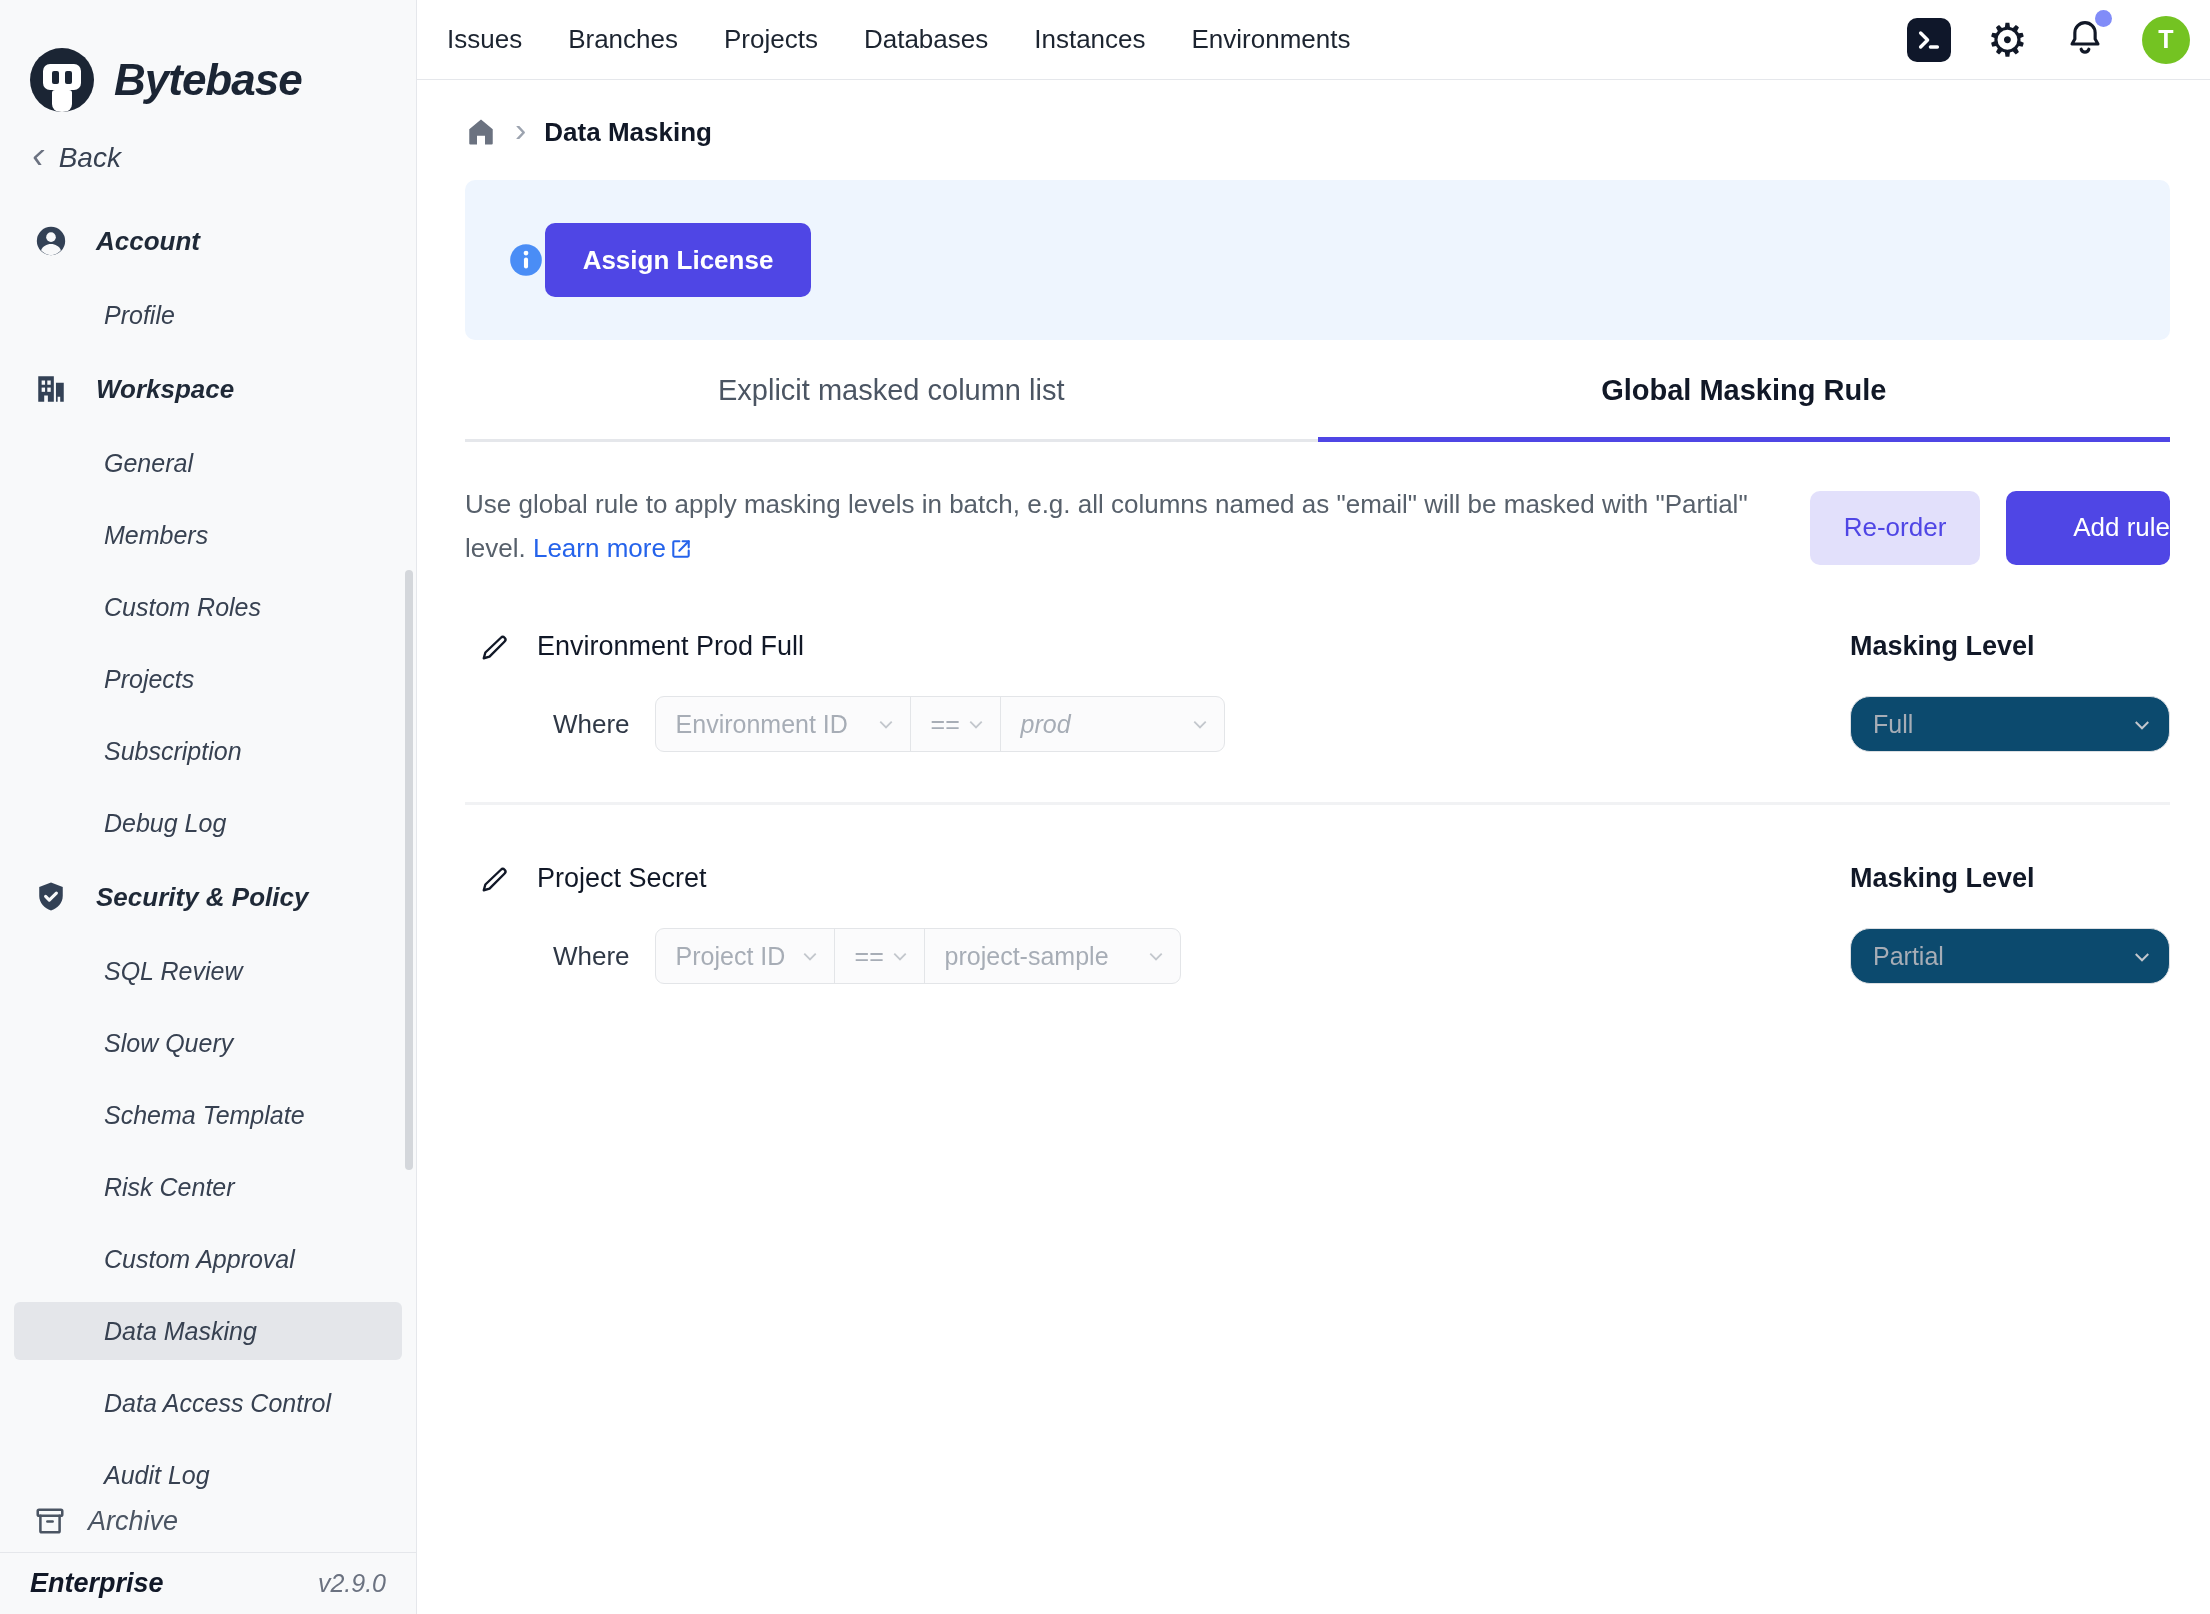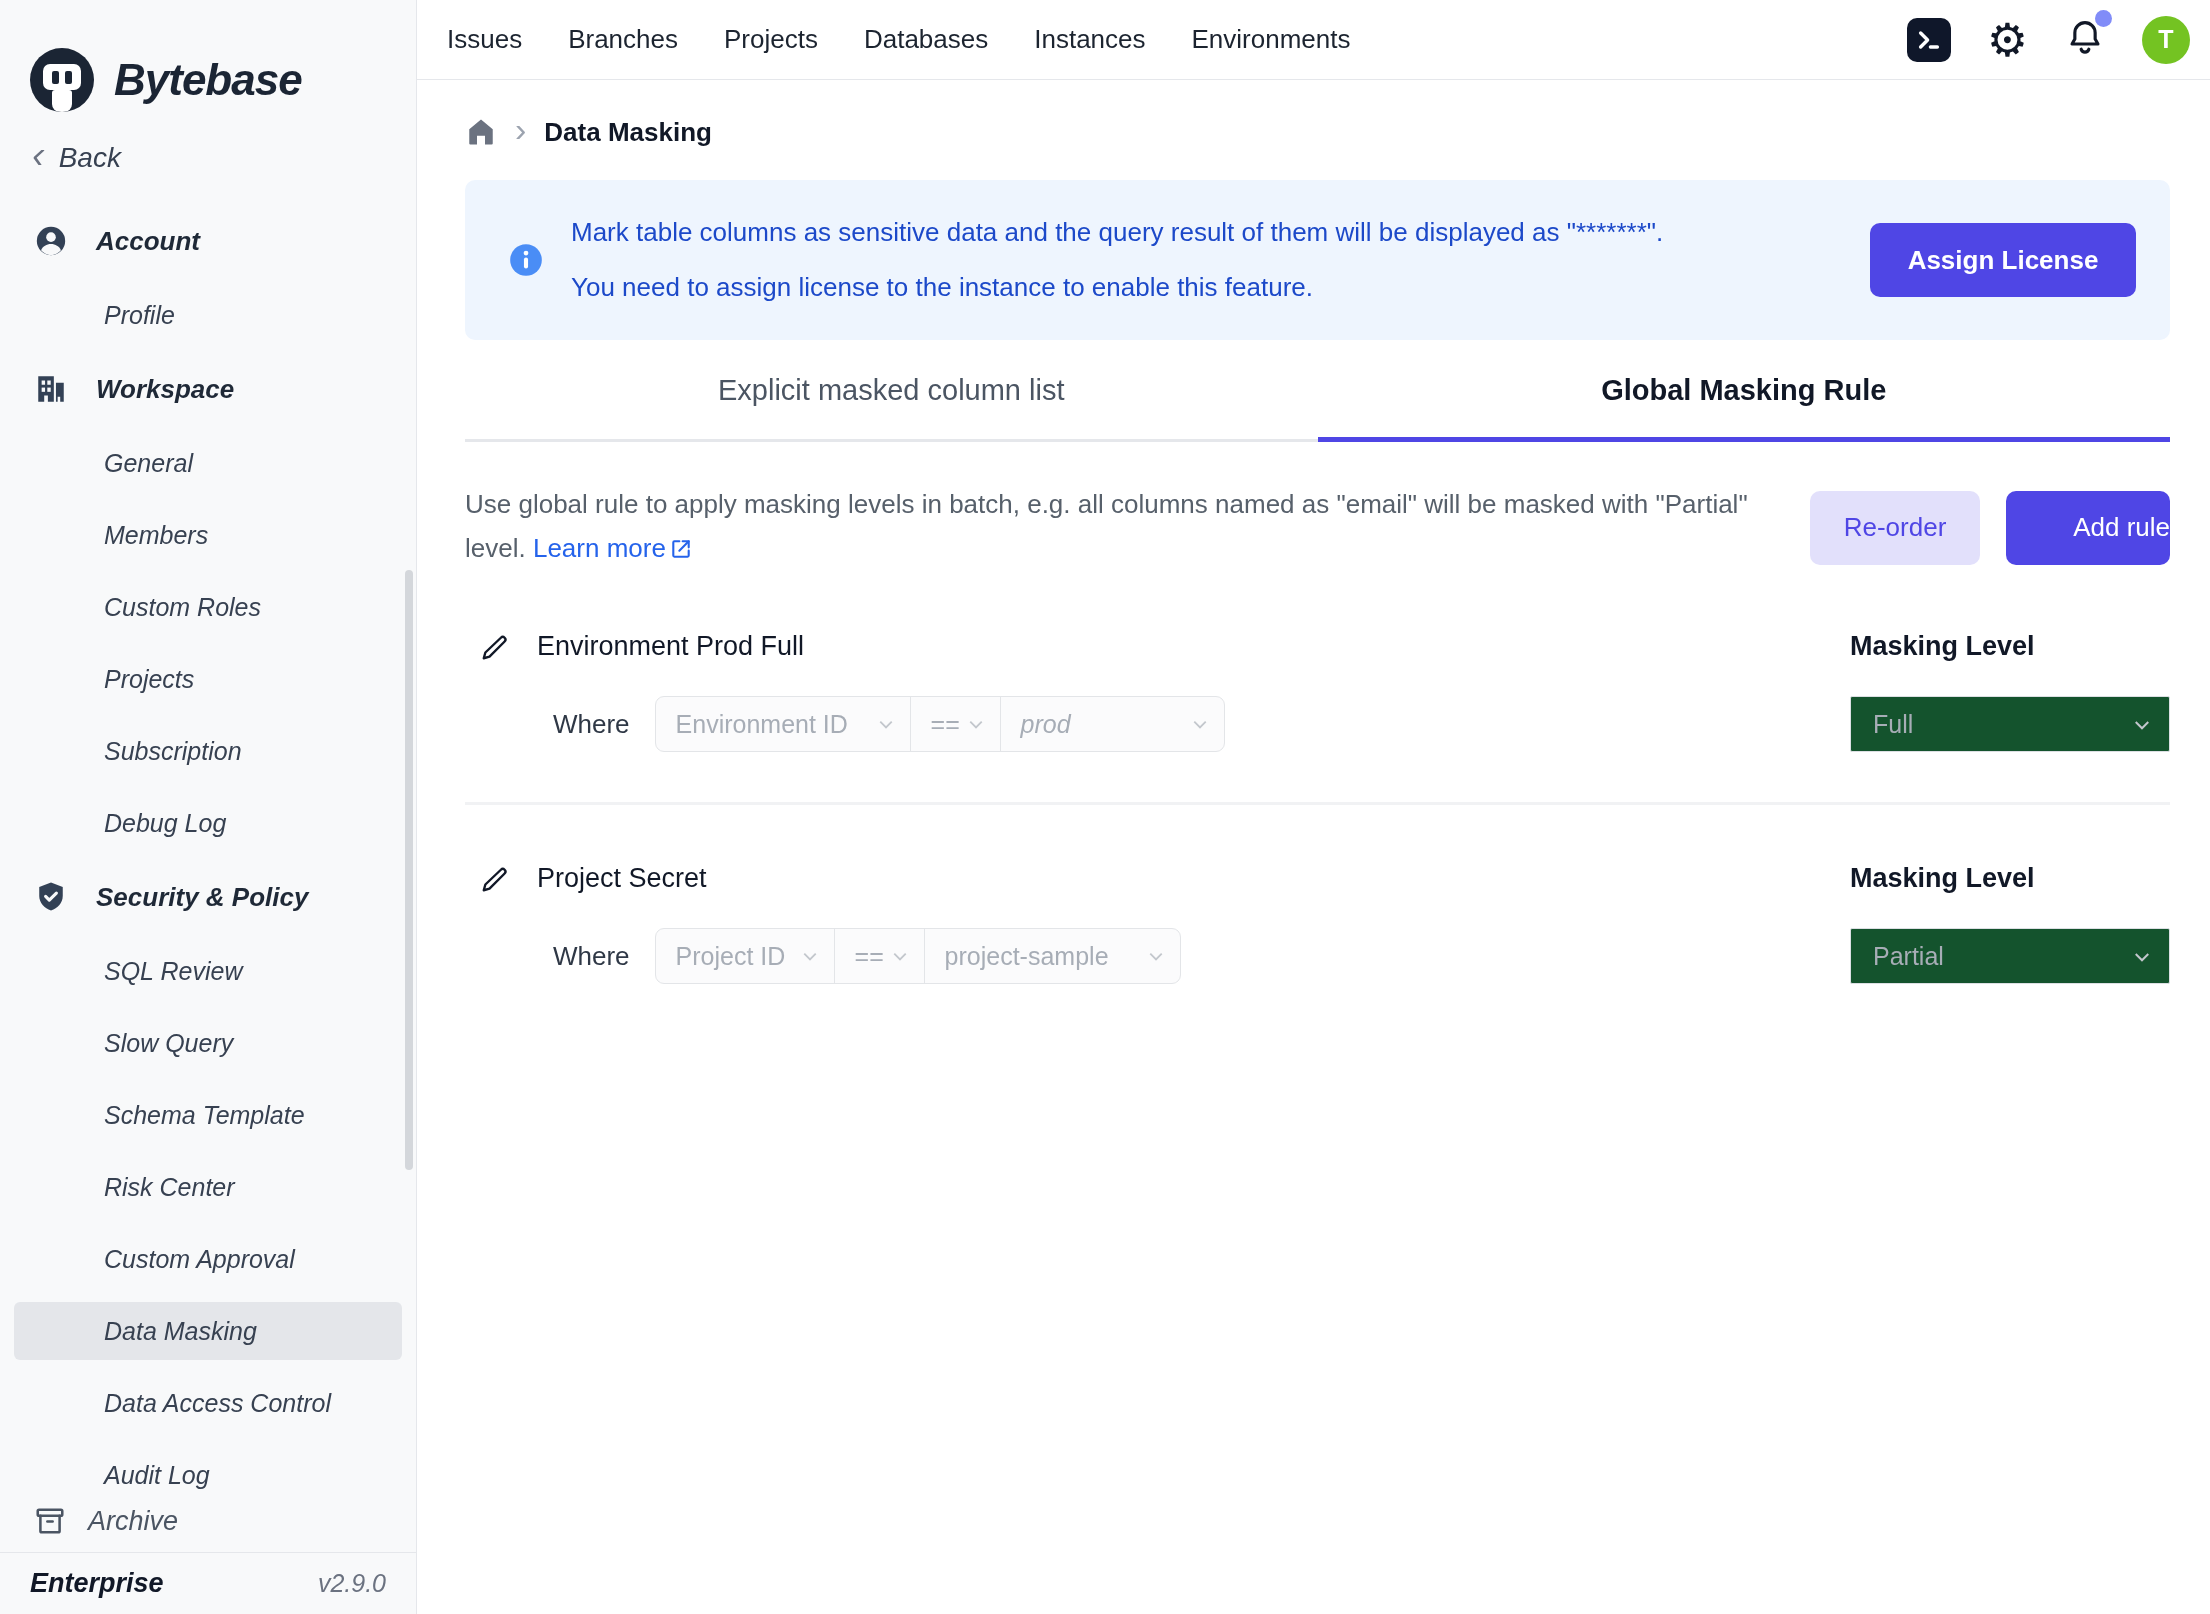--- a/index.html
+++ b/index.html
@@ -122,21 +122,21 @@
     margin-left:25px; display:flex; height:56px;
     border:1px solid #e3e5e8; border-radius:9px; background:#fbfbfc; overflow:hidden;
   }
   .cond-cell {
     display:flex; align-items:center; justify-content:space-between;
     padding:0 16px 0 20px; font-size:25px; color:#a7adb6; cursor:default;
   }
   .cond-cell + .cond-cell { border-left:1px solid #e3e5e8; }
   .masking-select {
     margin-left:auto; width:320px; height:56px;
-    border:1px solid #dcdfe3; border-radius:2px; background:#14532d;
+    border:1px solid #dcdfe3; border-radius:20px; background:#0c4a6e;
     display:flex; align-items:center; justify-content:space-between;
     padding:0 18px 0 22px; font-size:25px; color:#a7adb6; cursor:default;
   }
 
   .rule-divider { margin-top:50px; height:3px; background:#f1f2f4; }
 </style>
 </head>
 <body>
 
 <aside class="sidebar">
@@ -257,24 +257,20 @@
       <span class="bc-chevron">›</span>
       <span class="bc-page">Data Masking</span>
     </div>
 
     <div class="banner">
       <svg width="38" height="38" viewBox="0 0 24 24">
         <circle cx="12" cy="12" r="10" fill="#4a8df6"></circle>
         <circle cx="12" cy="7.6" r="1.5" fill="#ffffff"></circle>
         <rect x="10.7" y="10.4" width="2.6" height="7" rx="1.3" fill="#ffffff"></rect>
       </svg>
-      <div class="banner-text">
-        <div class="banner-line">Mark table columns as sensitive data and the query result of them will be displayed as "*******".</div>
-        <div class="banner-line">You need to assign license to the instance to enable this feature.</div>
-      </div>
       <button class="assign-btn">Assign License</button>
     </div>
 
     <div class="tabs">
       <div class="tab inactive">Explicit masked column list</div>
       <div class="tab active">Global Masking Rule</div>
     </div>
 
     <div class="desc-row">
       <div class="desc-text">

